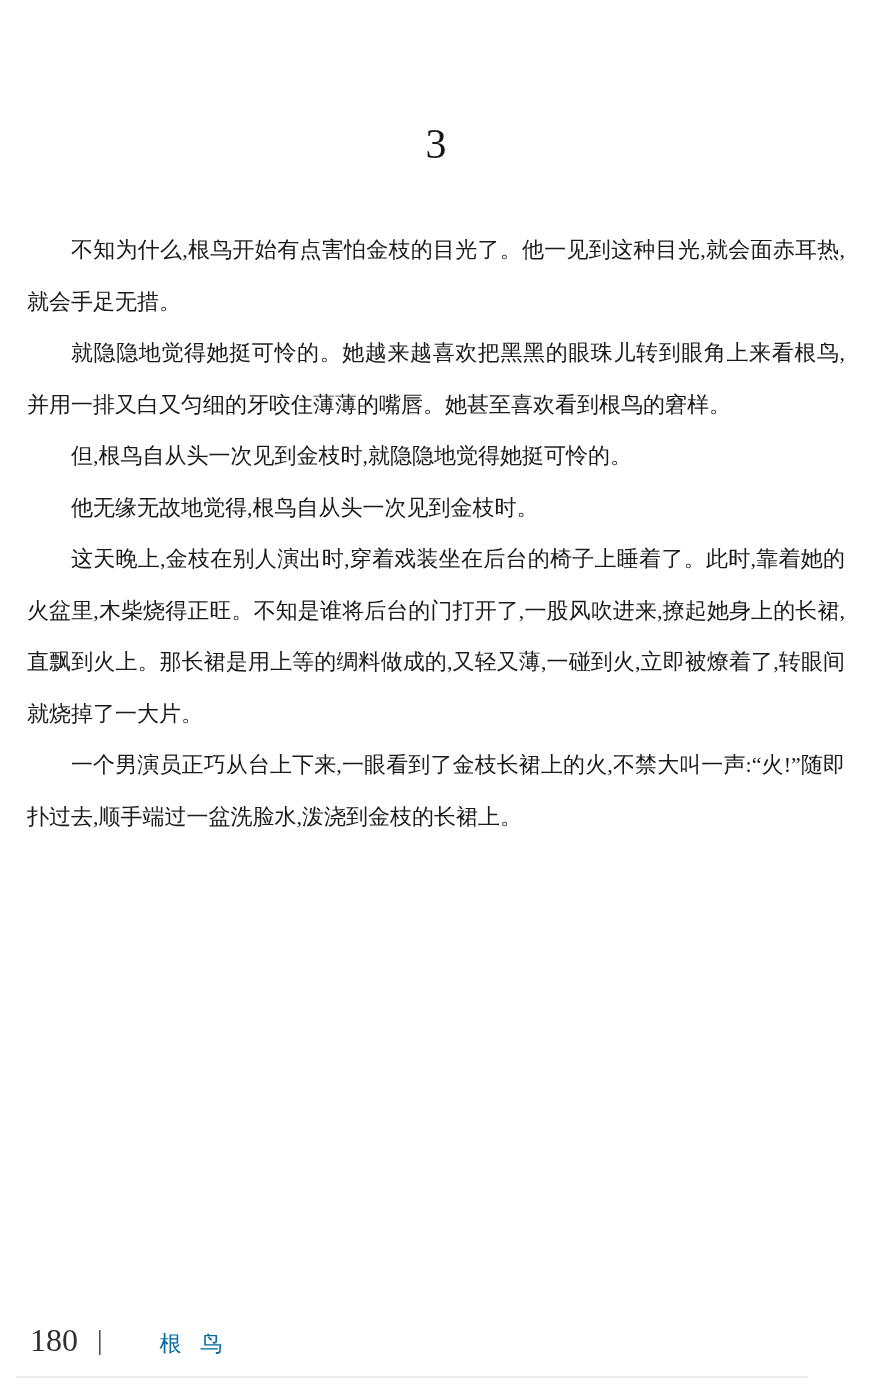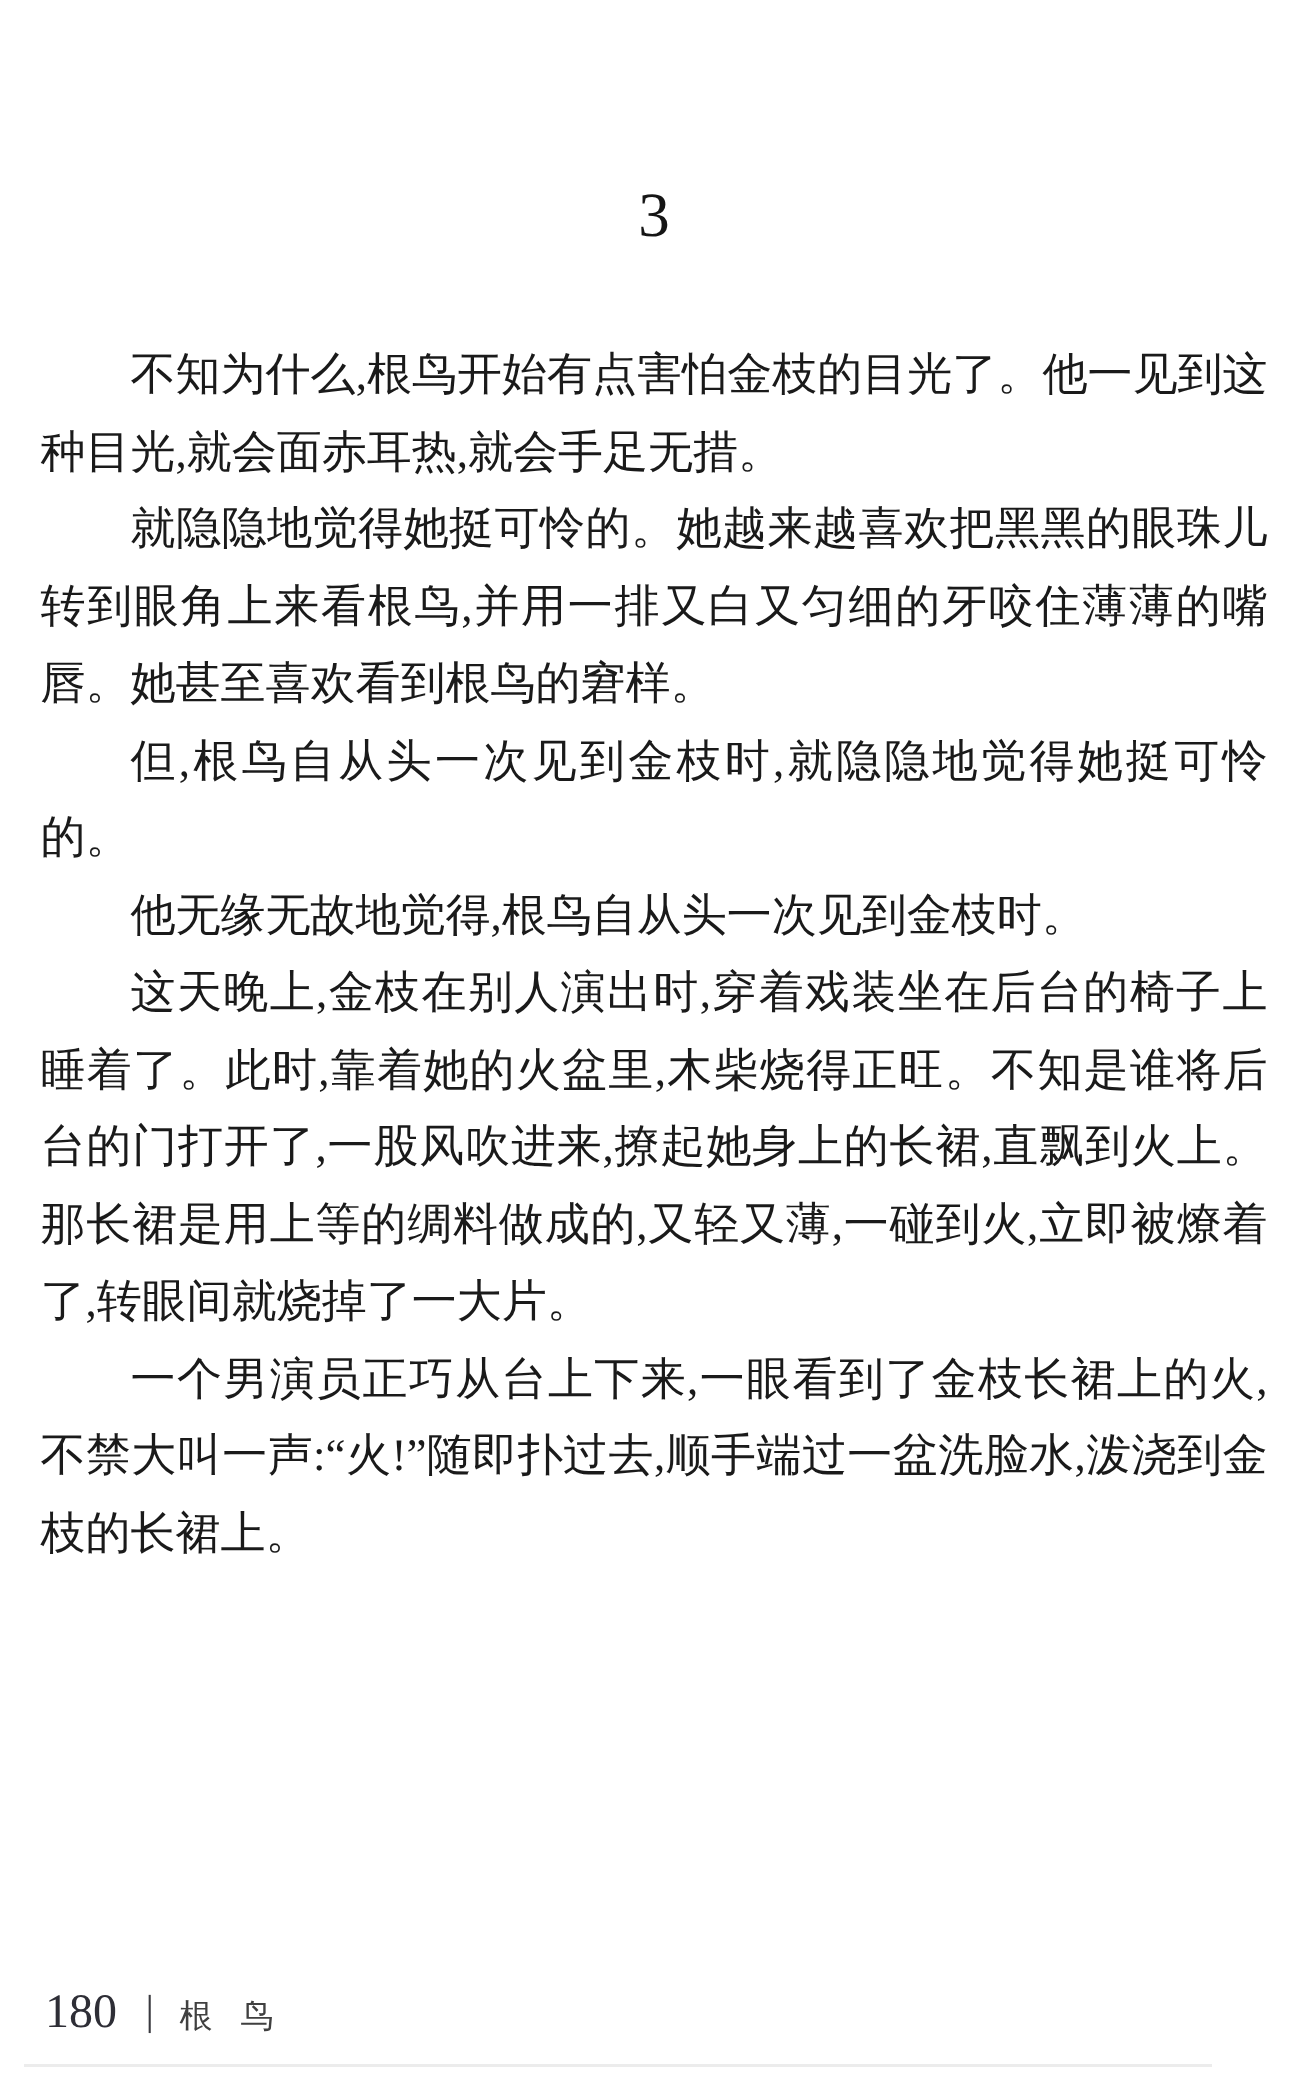--- a/index.html
+++ b/index.html
@@ -23,21 +23,21 @@
     text-align: center;
     font-size: 42px;
     line-height: 1.1;
     color: #151515;
   }
   .body-text {
     position: absolute;
     top: 224px;
     left: 27px;
     width: 818px;
-    font-size: 30px;
+    font-size: 22px;
     line-height: 51.5px;
     color: #1a1a1a;
     text-align: justify;
     text-justify: inter-character;
   }
   .body-text p {
     margin: 0;
     padding: 0;
     text-indent: 2em;
   }
@@ -54,22 +54,23 @@
   }
   .footer .divider {
     display: inline-block;
     font-size: 28px;
     color: #3a3a3f;
     margin: 0 17px 0 19px;
     transform: translateY(-2px);
   }
   .footer .book-title {
     font-size: 22px;
-    color: #404040;
+    color: #0369a1;
     letter-spacing: 0.30em;
+    margin-left: 40px;
   }
   .bottom-edge-line {
     position: absolute;
     top: 1376px;
     left: 16px;
     width: 792px;
     height: 2px;
     background: #ececec;
   }
 </style>

